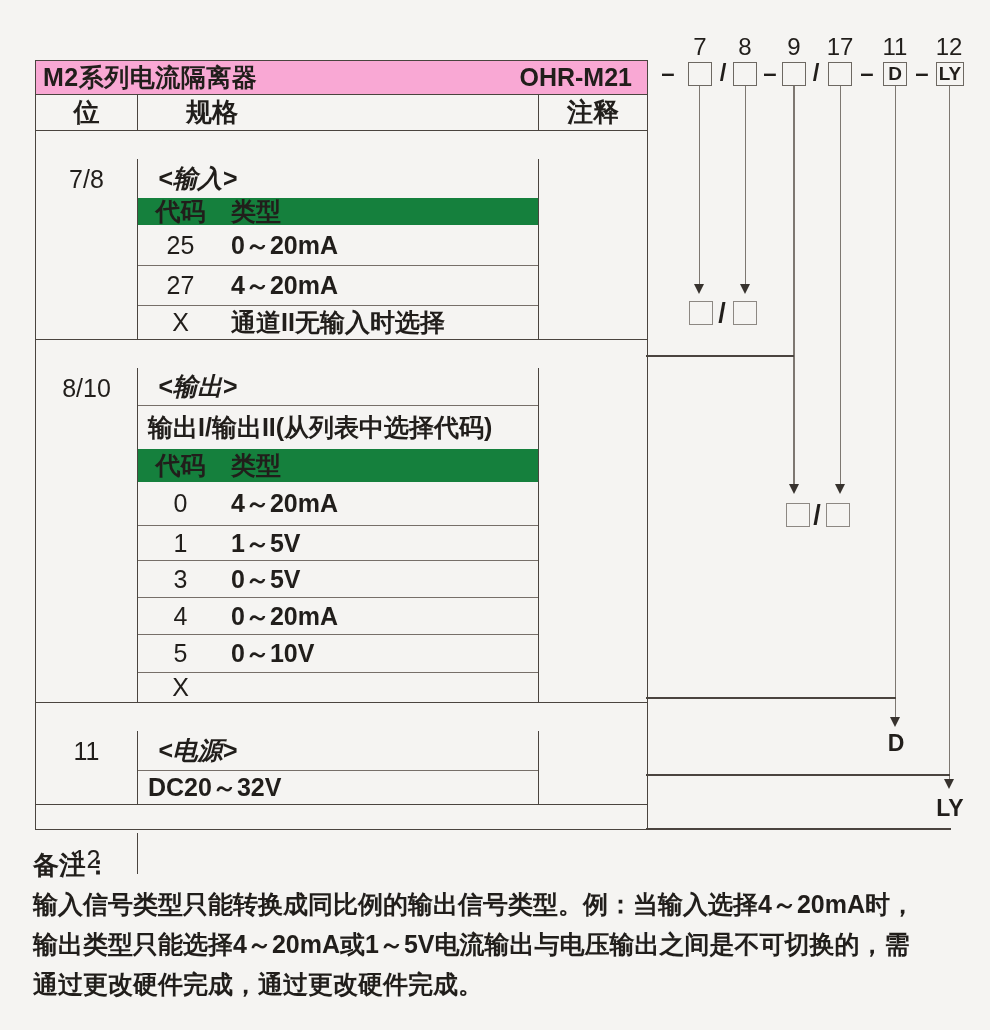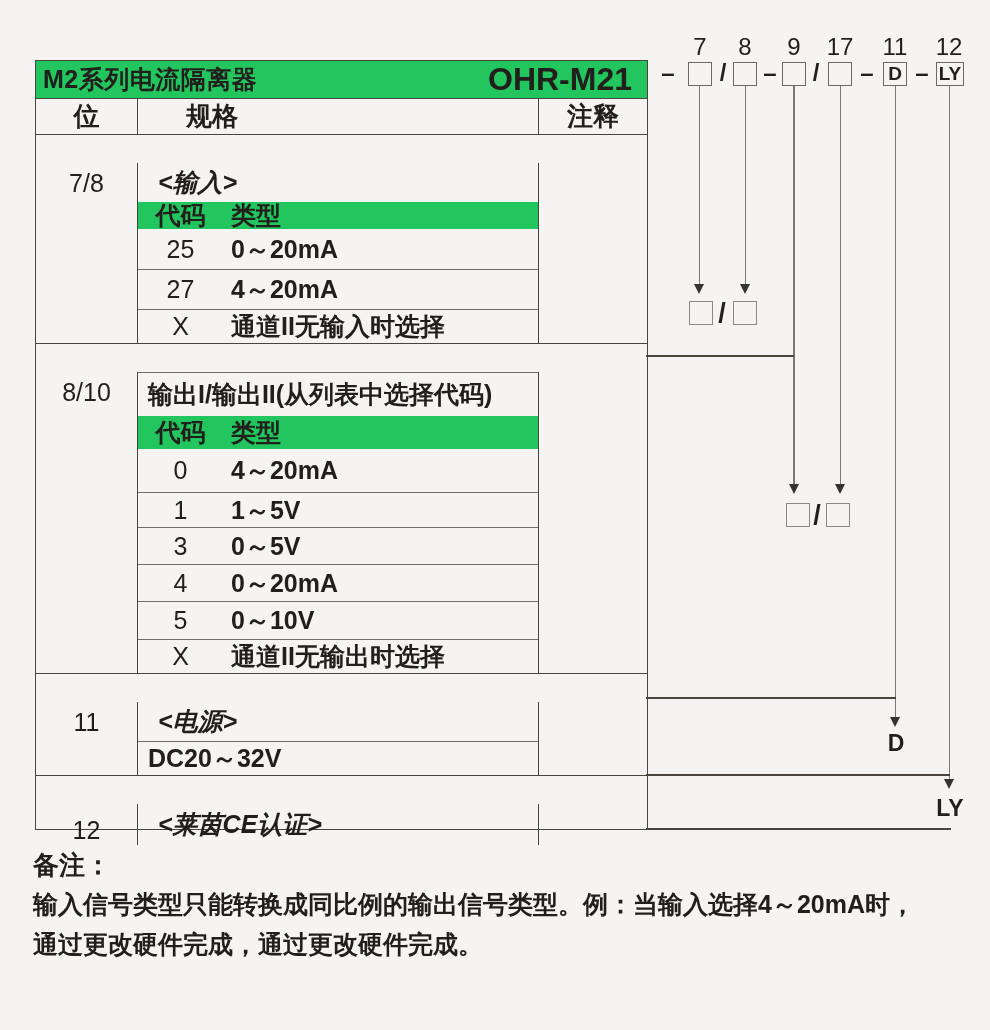--- a/index.html
+++ b/index.html
@@ -7,40 +7,40 @@
   .page {
     position:relative; width:990px; height:1030px; overflow:hidden;
     background:#f5f4f2; color:#211e1b;
     font-family:"Liberation Sans","DejaVu Sans",sans-serif;
   }
 
   
   .tbl { position:absolute; left:35px; top:60px; width:613px; height:770px;
          border:1.5px solid #4a443f; display:flex; flex-direction:column; }
   .trow { display:flex; }
-  .title-row { height:44px; background:#22c55e; border-bottom:1.5px solid #4a443f;
+  .title-row { height:44px; background:#f9a8d4; border-bottom:1.5px solid #4a443f;
                align-items:center; }
   .t-title { padding-left:7px; font-size:25px; font-weight:700; letter-spacing:0.5px; }
-  .t-model { margin-left:auto; padding-right:15px; font-size:32px; font-weight:700; }
+  .t-model { margin-left:auto; padding-right:15px; font-size:25px; font-weight:700; }
   .hdr-row { height:43px; border-bottom:1.5px solid #4a443f; font-size:26px; font-weight:700; }
   .c1 { width:102px; border-right:1.5px solid #4a443f; display:flex; justify-content:center; align-items:center; }
   .c2 { width:401px; border-right:1.5px solid #4a443f; display:flex; align-items:center; padding-left:48px; }
   .c3 { flex:1; display:flex; justify-content:center; align-items:center; }
   .grp { display:flex; border-bottom:1.5px solid #4a443f;margin-top:28px; }
   .grp.last { border-bottom:none; flex:1; }
   .gc1 { width:102px; border-right:1.5px solid #4a443f; text-align:center;
          padding-top:6px; font-size:25px; font-weight:500; }
   .gc2 { width:401px; border-right:1.5px solid #4a443f; display:flex; flex-direction:column; }
   .gc3 { flex:1; }
   .srow { display:flex; align-items:center; font-size:25px; }
   .srow.bt { border-top:1px solid #766f69; }
   .srow.grow { flex:1; }
   .sec { padding-left:20px; font-weight:700;font-style:italic; }
   .ind { padding-left:10px; font-weight:700; }
-  .band { background:#22c55e; font-weight:700; }
+  .band { background:#15803d; font-weight:700; }
   .codec { width:85px; text-align:center; }
   .typec { padding-left:8px; }
   .num { font-weight:500; }
   .val { font-weight:700; }
 
   
   .posnum { position:absolute; top:33px; transform:translateX(-50%);
             font-size:24px; font-weight:500; }
   .sep { position:absolute; top:60px; height:26px; line-height:26px;
          transform:translateX(-50%); font-size:24px; font-weight:600; }
@@ -154,20 +154,23 @@
           <span class="codec num">X</span>
           <span class="typec val">通道II无输入时选择</span>
         </div>
       </div>
       <div class="gc3"></div>
     </div>
 
     <div class="grp" style="height:342px">
       <div class="gc1">8/10</div>
       <div class="gc2">
+        <div class="srow" style="height:37px">
+          <span class="sec">&lt;输出&gt;</span>
+        </div>
         <div class="srow bt" style="height:44px">
           <span class="ind">输出I/输出II(从列表中选择代码)</span>
         </div>
         <div class="srow band" style="height:33px">
           <span class="codec">代码</span>
           <span class="typec">类型</span>
         </div>
         <div class="srow" style="height:43px">
           <span class="codec num">0</span>
           <span class="typec val">4～20mA</span>
@@ -183,50 +186,45 @@
         <div class="srow bt" style="height:37px">
           <span class="codec num">4</span>
           <span class="typec val">0～20mA</span>
         </div>
         <div class="srow bt" style="height:38px">
           <span class="codec num">5</span>
           <span class="typec val">0～10V</span>
         </div>
         <div class="srow bt grow">
           <span class="codec num">X</span>
-          <span class="typec val">通道II无输出时选择</span>
         </div>
       </div>
       <div class="gc3"></div>
     </div>
 
     <div class="grp" style="height:77px">
       <div class="gc1">11</div>
       <div class="gc2">
         <div class="srow" style="height:39px">
           <span class="sec">&lt;电源&gt;</span>
         </div>
         <div class="srow bt grow">
           <span class="ind">DC20～32V</span>
         </div>
       </div>
       <div class="gc3"></div>
     </div>
 
     <div class="grp last">
       <div class="gc1" style="padding-top:12px">12</div>
-      <div class="gc2">
-        <div class="srow grow">
-          <span class="sec">&lt;莱茵CE认证&gt;</span>
-        </div>
-      </div>
       <div class="gc3"></div>
     </div>
 
   </div>
 
   <div class="notes-label">备注：</div>
   <div class="notes-body">
     <div>输入信号类型只能转换成同比例的输出信号类型。例：当输入选择4～20mA时，</div>
+    <div>输出类型只能选择4～20mA或1～5V电流输出与电压输出之间是不可切换的，需</div>
     <div>通过更改硬件完成，通过更改硬件完成。</div>
   </div>
 
 </div>
 
 </body></html>

